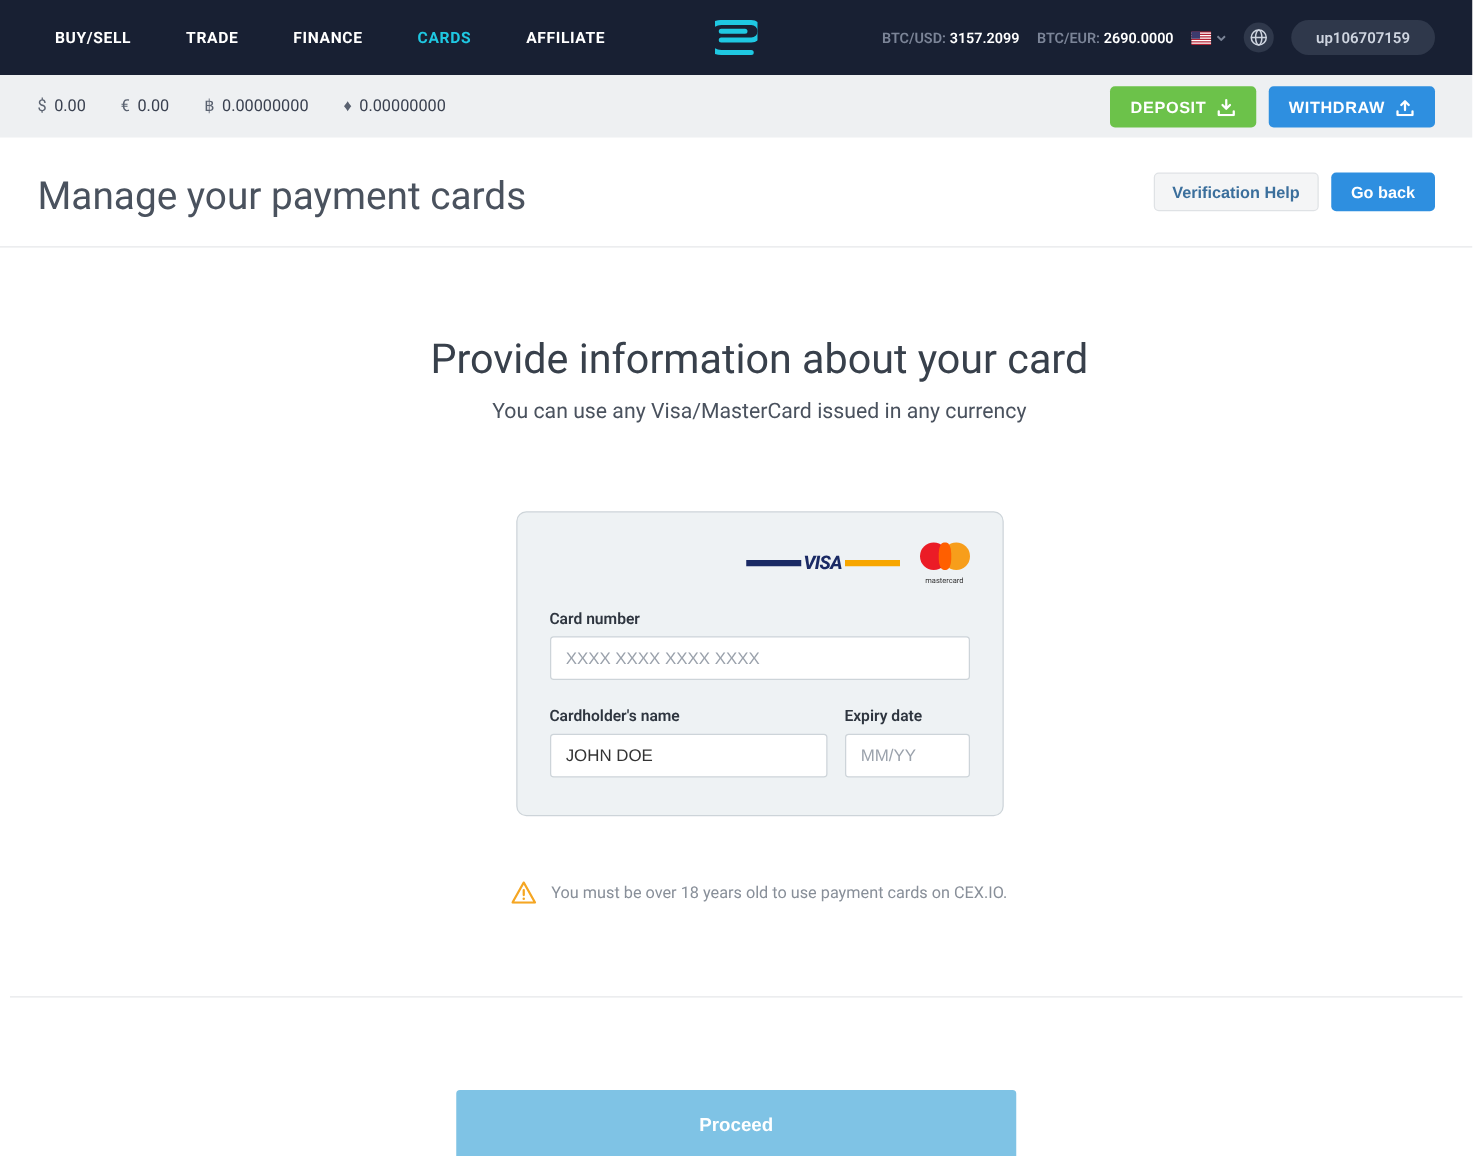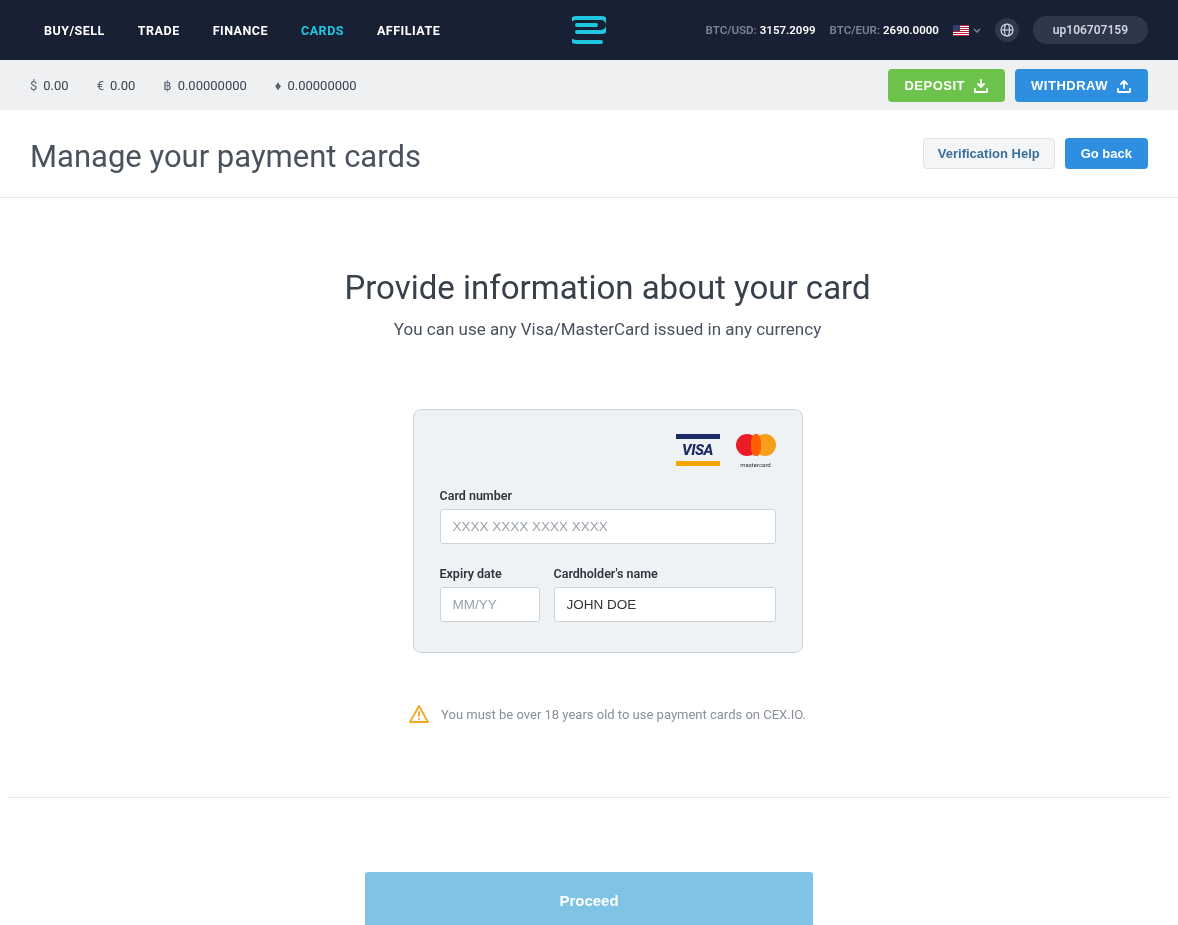--- a/index.html
+++ b/index.html
@@ -1,20 +1,20 @@
 <!DOCTYPE html>
 <html><head>
 <meta charset="utf-8">
 <style>
 * { margin: 0; padding: 0; box-sizing: border-box; }
 body { font-family: -apple-system, BlinkMacSystemFont, "Segoe UI", Roboto, "Helvetica Neue", Arial, sans-serif; background: #fff; width: 1178px; }
 
 
 .topnav { background: #182033; height: 60px; display: flex; align-items: center; padding: 0 30px; position: relative; }
-.nav-left { display: flex; gap: 5px; }
+.nav-left { display: flex; gap: 16px; }
 .nav-item { color: #fff; font-size: 12.5px; font-weight: 700; letter-spacing: 0.5px; padding: 0 14px; text-decoration: none; cursor: pointer; }
 .nav-item.active { color: #1fc8e2; }
 .logo { position: absolute; left: 50%; transform: translateX(-50%); display: flex; align-items: center; }
 .nav-right { margin-left: auto; display: flex; align-items: center; gap: 14px; }
 .ticker { font-size: 11.5px; font-weight: 600; }
 .ticker .lab { color: #7b8497; }
 .ticker .val { color: #fff; margin-left: 3px; }
 .flag { display: inline-flex; align-items: center; gap: 4px; cursor: pointer; }
 .globe-btn { width: 24px; height: 24px; border-radius: 50%; background: #2f384b; display: flex; align-items: center; justify-content: center; cursor: pointer; }
 .user-pill { background: #2f384b; color: #cfd5e0; font-size: 12px; font-weight: 600; padding: 7px 20px; border-radius: 16px; cursor: pointer; }
@@ -37,21 +37,21 @@
 .btn-goback { background: #2e8fe0; color: #fff; border: none; padding: 8px 16px; border-radius: 4px; font-size: 13px; font-weight: 700; cursor: pointer; }
 
 
 .main { text-align: center; padding: 70px 0 40px; margin-left: 37px; }
 .main-title { font-size: 33px; font-weight: 400; color: #38404b; margin-bottom: 12px; }
 .main-sub { font-size: 17px; color: #4a525e; margin-bottom: 70px; }
 
 
 .card-form { width: 390px; margin: 0 auto; background: #eef2f4; border: 1px solid #cdd4d9; border-radius: 8px; padding: 24px 26px 30px; text-align: left; }
 .card-logos { display: flex; justify-content: flex-end; gap: 16px; margin-bottom: 22px; align-items: center; }
-.visa-logo { display: flex; flex-direction: column; align-items: center; gap: 2px; }
+.visa-logo { display: flex; flex-direction: row; align-items: center; gap: 2px; }
 .visa-bar { width: 44px; height: 5px; }
 .visa-text { font-size: 15px; font-weight: 800; font-style: italic; color: #1a2a64; letter-spacing: -0.5px; }
 .mc-logo { position: relative; width: 40px; height: 32px; }
 .mc-circle { position: absolute; width: 22px; height: 22px; border-radius: 50%; top: 0; }
 .mc-red { background: #eb1c26; left: 0; }
 .mc-yellow { background: #f79e1b; right: 0; }
 .mc-blend { position: absolute; width: 10px; height: 22px; left: 15px; top: 0; background: #ff5f00; border-radius: 40%; }
 .mc-label { position: absolute; bottom: -2px; left: 0; right: 0; text-align: center; font-size: 6px; color: #333; }
 .form-label { font-size: 12.5px; font-weight: 600; color: #2e353f; margin-bottom: 6px; display: block; }
 .form-input { width: 100%; padding: 9px 12px; border: 1px solid #cdd4d9; border-radius: 3px; font-size: 13.5px; background: #fff; color: #333; }
@@ -177,27 +177,27 @@
         <div class="mc-circle mc-yellow"></div>
         <div class="mc-blend"></div>
         <div class="mc-label">mastercard</div>
       </div>
     </div>
 
     <label class="form-label">Card number</label>
     <input class="form-input" type="text" placeholder="XXXX XXXX XXXX XXXX" value="" style="">
 
     <div class="form-row">
+      <div class="form-col">
+        <label class="form-label">Cardholder's name</label>
+        <input class="form-input" type="text" value="JOHN DOE" style="">
+      </div>
       <div class="form-col small">
         <label class="form-label">Expiry date</label>
         <input class="form-input" type="text" placeholder="MM/YY" style="">
-      </div>
-      <div class="form-col">
-        <label class="form-label">Cardholder's name</label>
-        <input class="form-input" type="text" value="JOHN DOE" style="">
       </div>
     </div>
   </div>
 
   <div class="warn-row">
     <svg width="20" height="18" viewBox="0 0 20 18">
       <path d="M10 1 L19 17 L1 17 Z" stroke="#f5a623" stroke-width="1.8" fill="none" stroke-linejoin="round"></path>
       <line x1="10" y1="7" x2="10" y2="11" stroke="#f5a623" stroke-width="1.8" stroke-linecap="round"></line>
       <circle cx="10" cy="14" r="1" fill="#f5a623"></circle>
     </svg>

